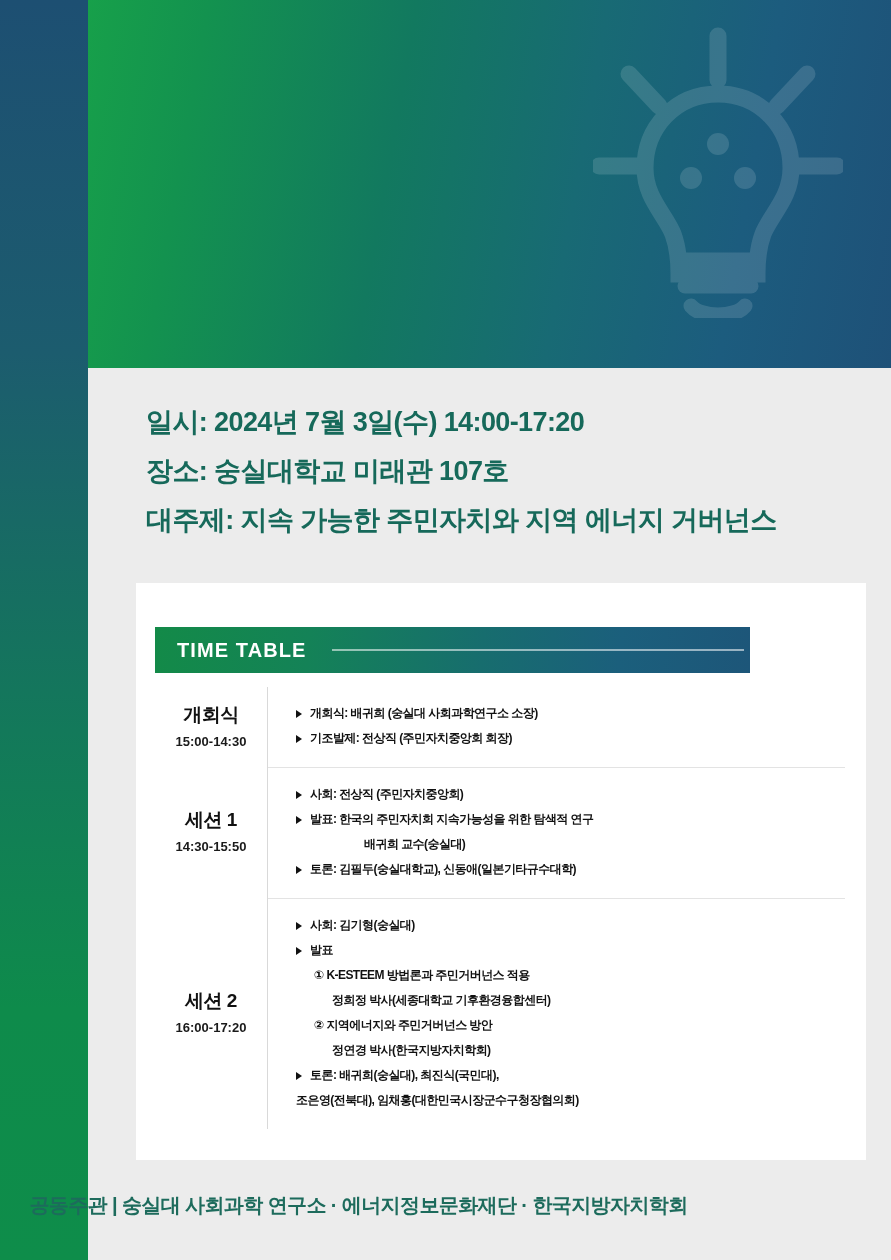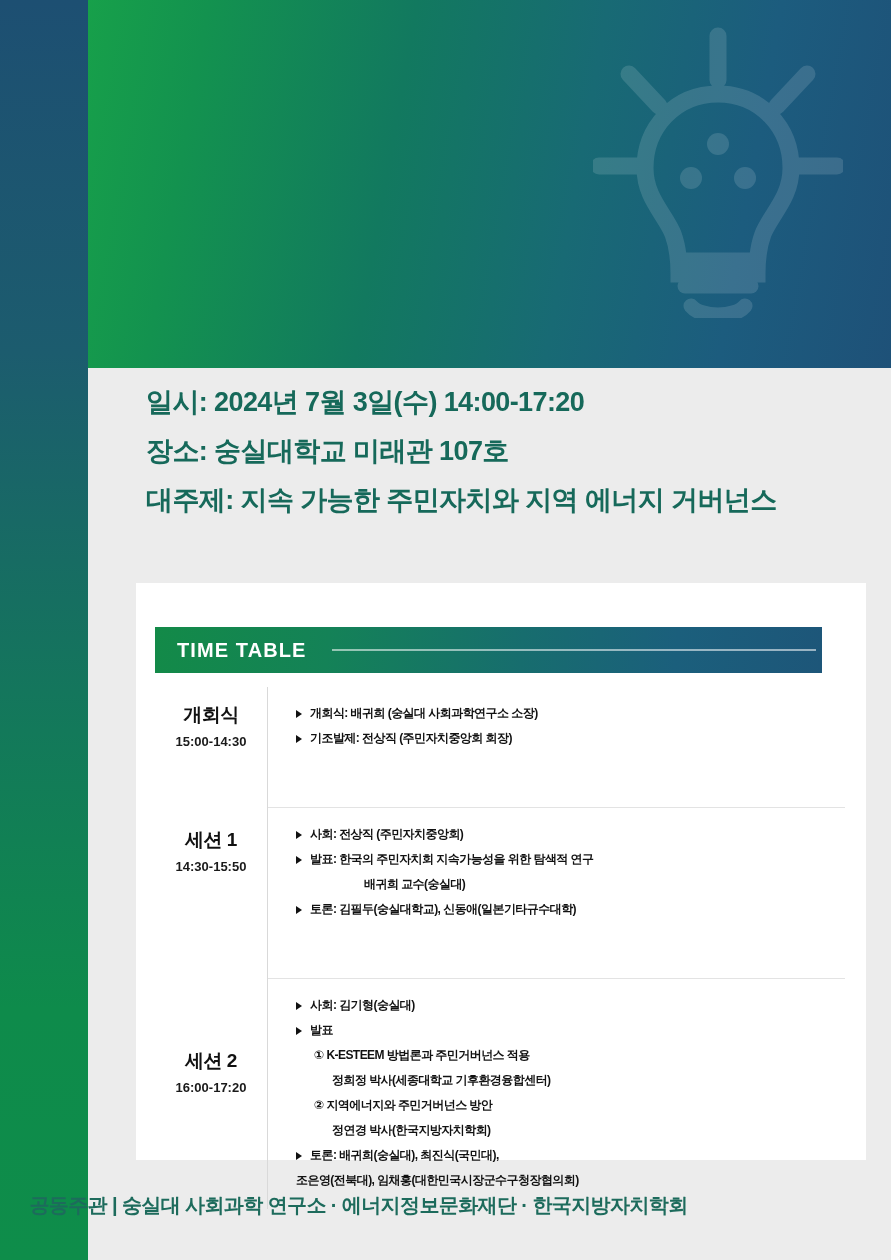--- a/index.html
+++ b/index.html
@@ -28,47 +28,47 @@
   .header-text{
     position:absolute; left:24px; top:140px;
     color:#ffffff; font-weight:bold; letter-spacing:-1px;
     z-index:3;
   }
   .title-year{ font-size:40px; line-height:48px; }
   .title-main{ font-size:41px; line-height:47px; white-space:nowrap; }
 
   
   .info{
-    position:absolute; left:146px; top:378px; z-index:3;
+    position:absolute; left:146px; top:398px; z-index:3;
     color:#16695a; font-weight:bold;
   }
   .info-line{ font-size:27px; line-height:49px; letter-spacing:-0.6px; white-space:nowrap; }
 
   
   .card{
     position:absolute; left:136px; top:583px; width:730px; height:577px;
     background:#ffffff; z-index:3;
   }
   .tt-bar{
-    position:absolute; left:19px; top:44px; width:667px; height:46px;
+    position:absolute; left:19px; top:44px; width:595px; height:46px;
     background:linear-gradient(95deg,#138a48 0%,#148257 26%,#176d6e 55%,#1b5f7c 78%,#1d5679 100%);
     display:flex; align-items:center; padding-left:22px;
   }
   .tt-bar-label{
     color:#ffffff; font-size:20px; font-weight:bold; letter-spacing:1.1px;
     white-space:nowrap;
   }
   .tt-bar-rule{
     flex:1; height:2px; background:rgba(255,255,255,.55); margin-left:25px; margin-right:6px;
   }
 
   
   .tt-body{ position:absolute; left:19px; top:104px; width:690px; }
   .tt-row{ display:flex; position:relative; }
-  .tt-row + .tt-row .tt-right{ border-top:1.5px solid #e3e3e3;margin-top:40px; }
+  .tt-row + .tt-row .tt-right{ border-top:1.5px solid #e3e3e3; }
   .tt-left{
     width:112px; flex:0 0 112px; display:flex; flex-direction:column;
     align-items:center; justify-content:center; text-align:center;
     padding-bottom:4px;
   }
   .tt-left-title{ font-size:19px; font-weight:bold; color:#111; letter-spacing:-0.5px; white-space:nowrap; }
   .tt-left-time{ font-size:13px; font-weight:bold; color:#1a1a1a; margin-top:6px; white-space:nowrap; }
   .tt-mid{ width:1px; flex:0 0 1px; background:#d9d9d9; }
   .tt-right{ flex:1; padding:14px 0 16px 28px; }
 

